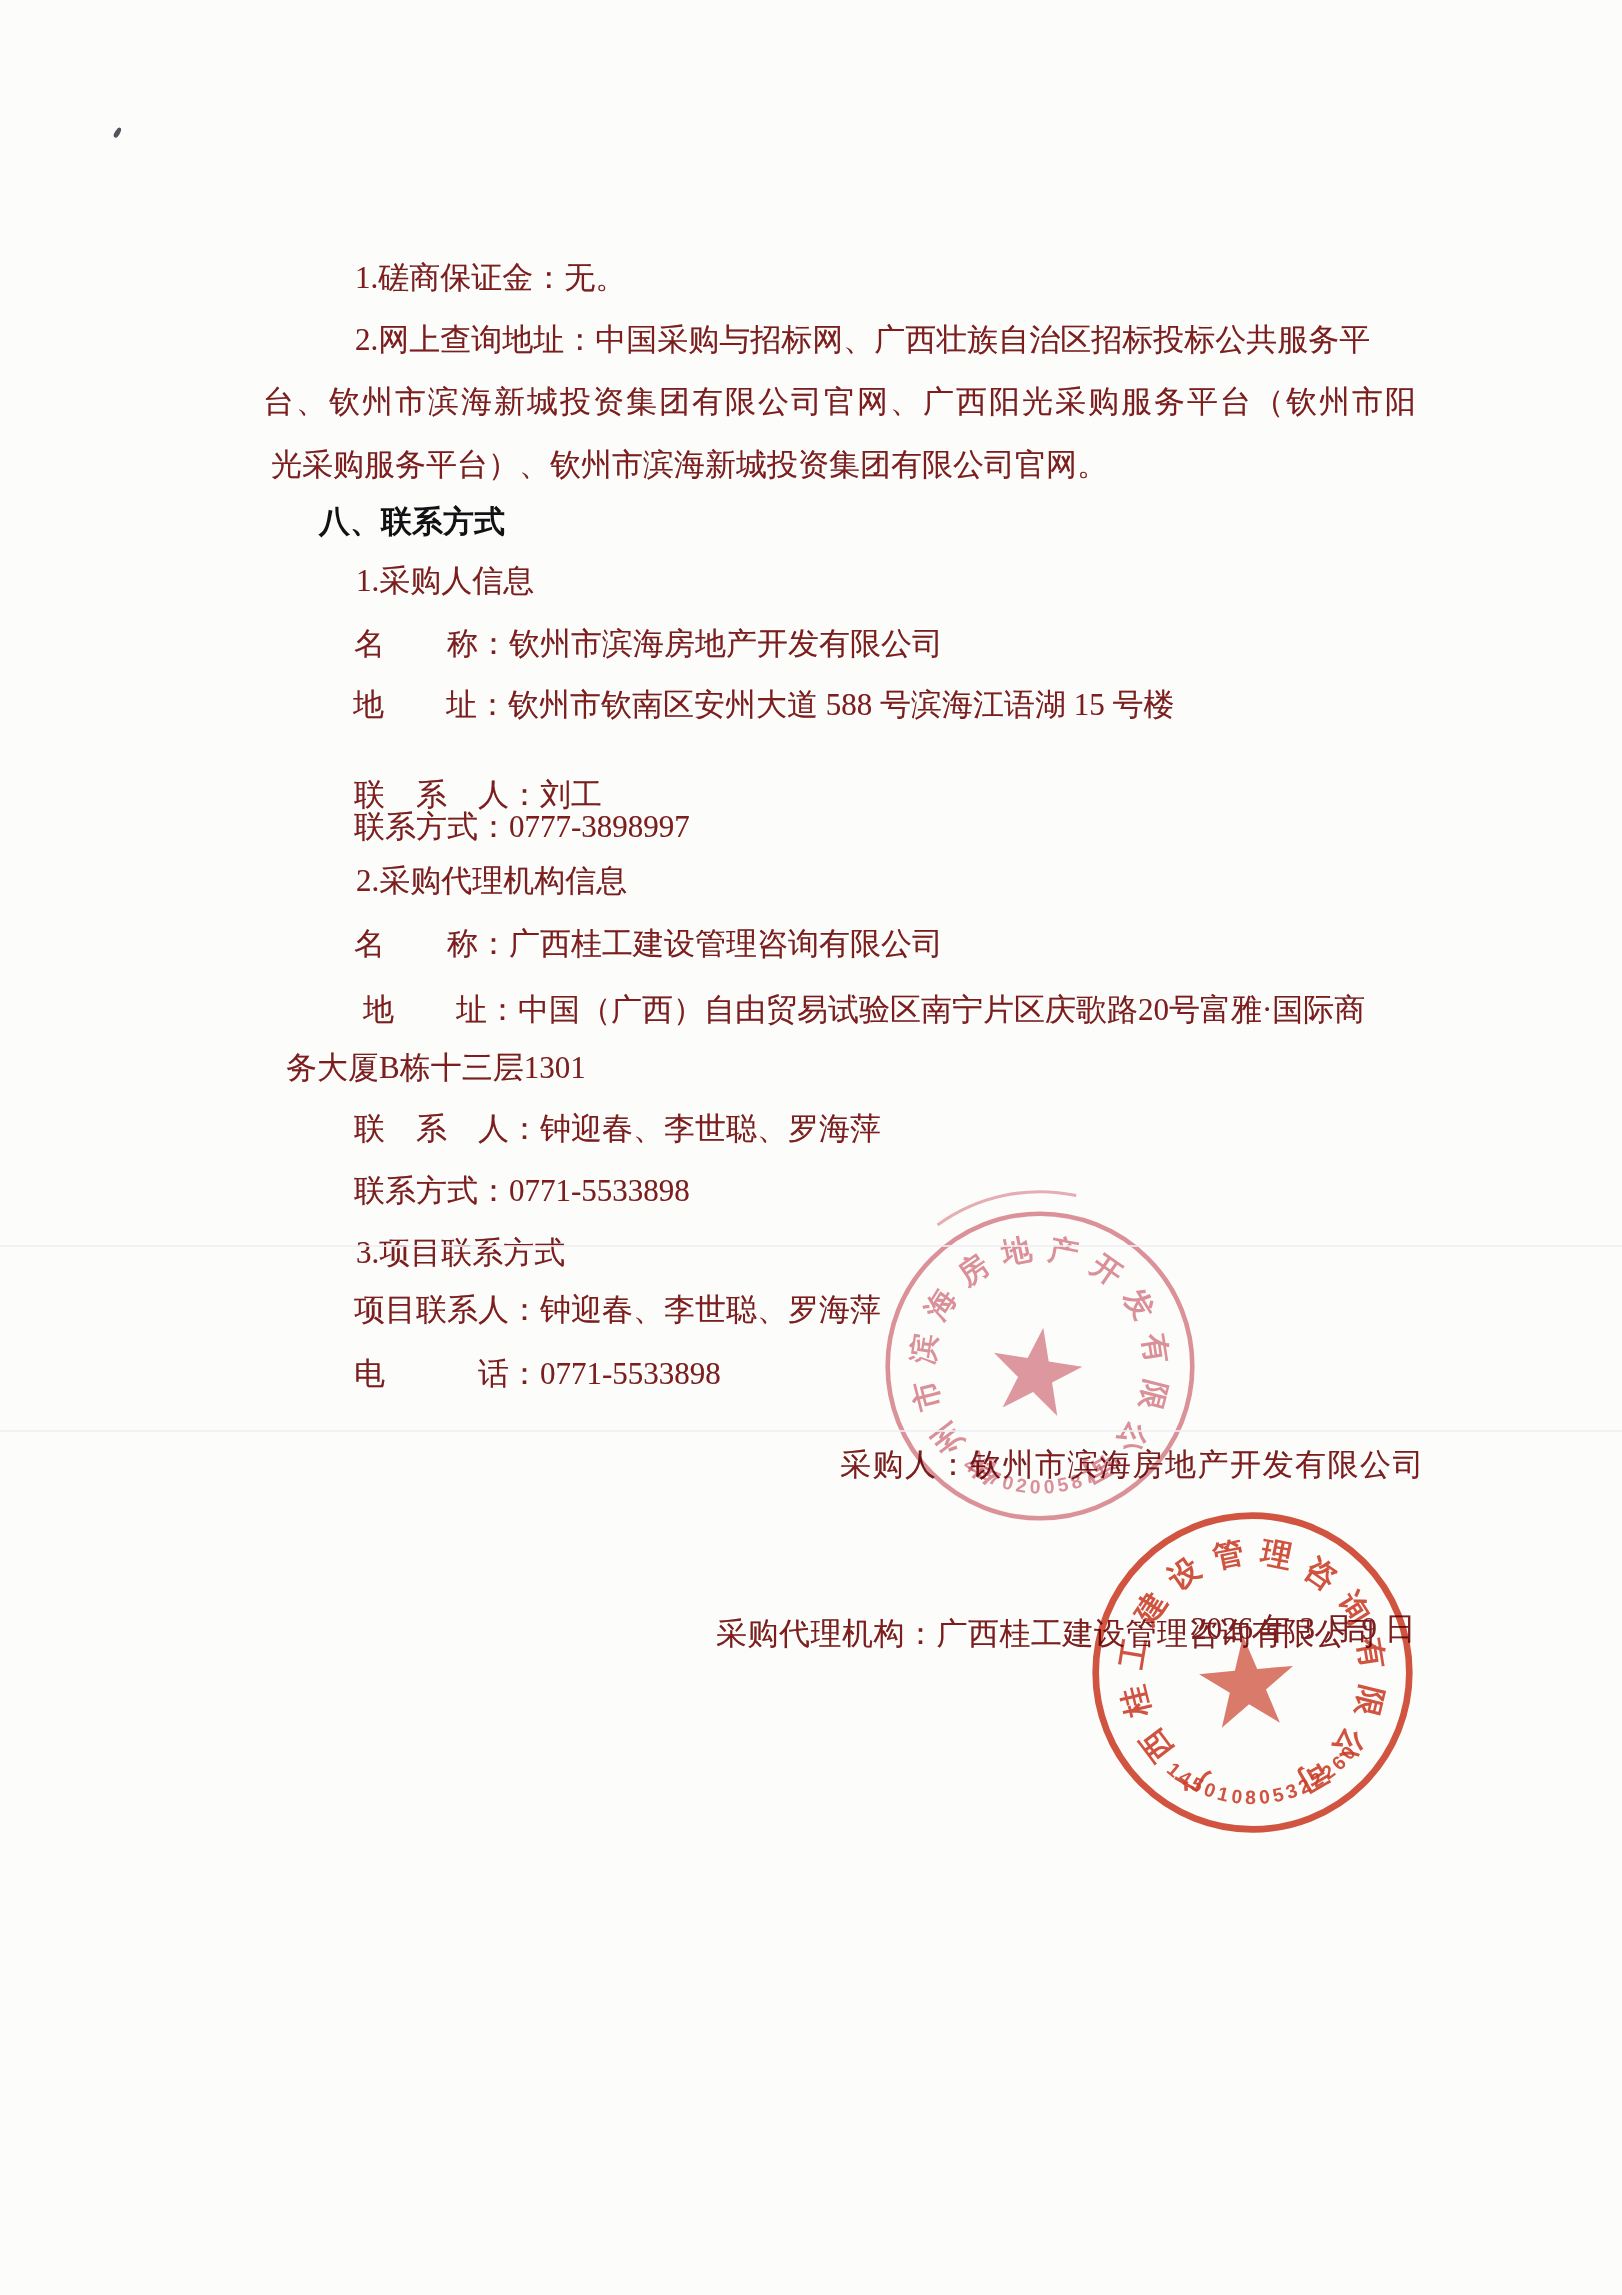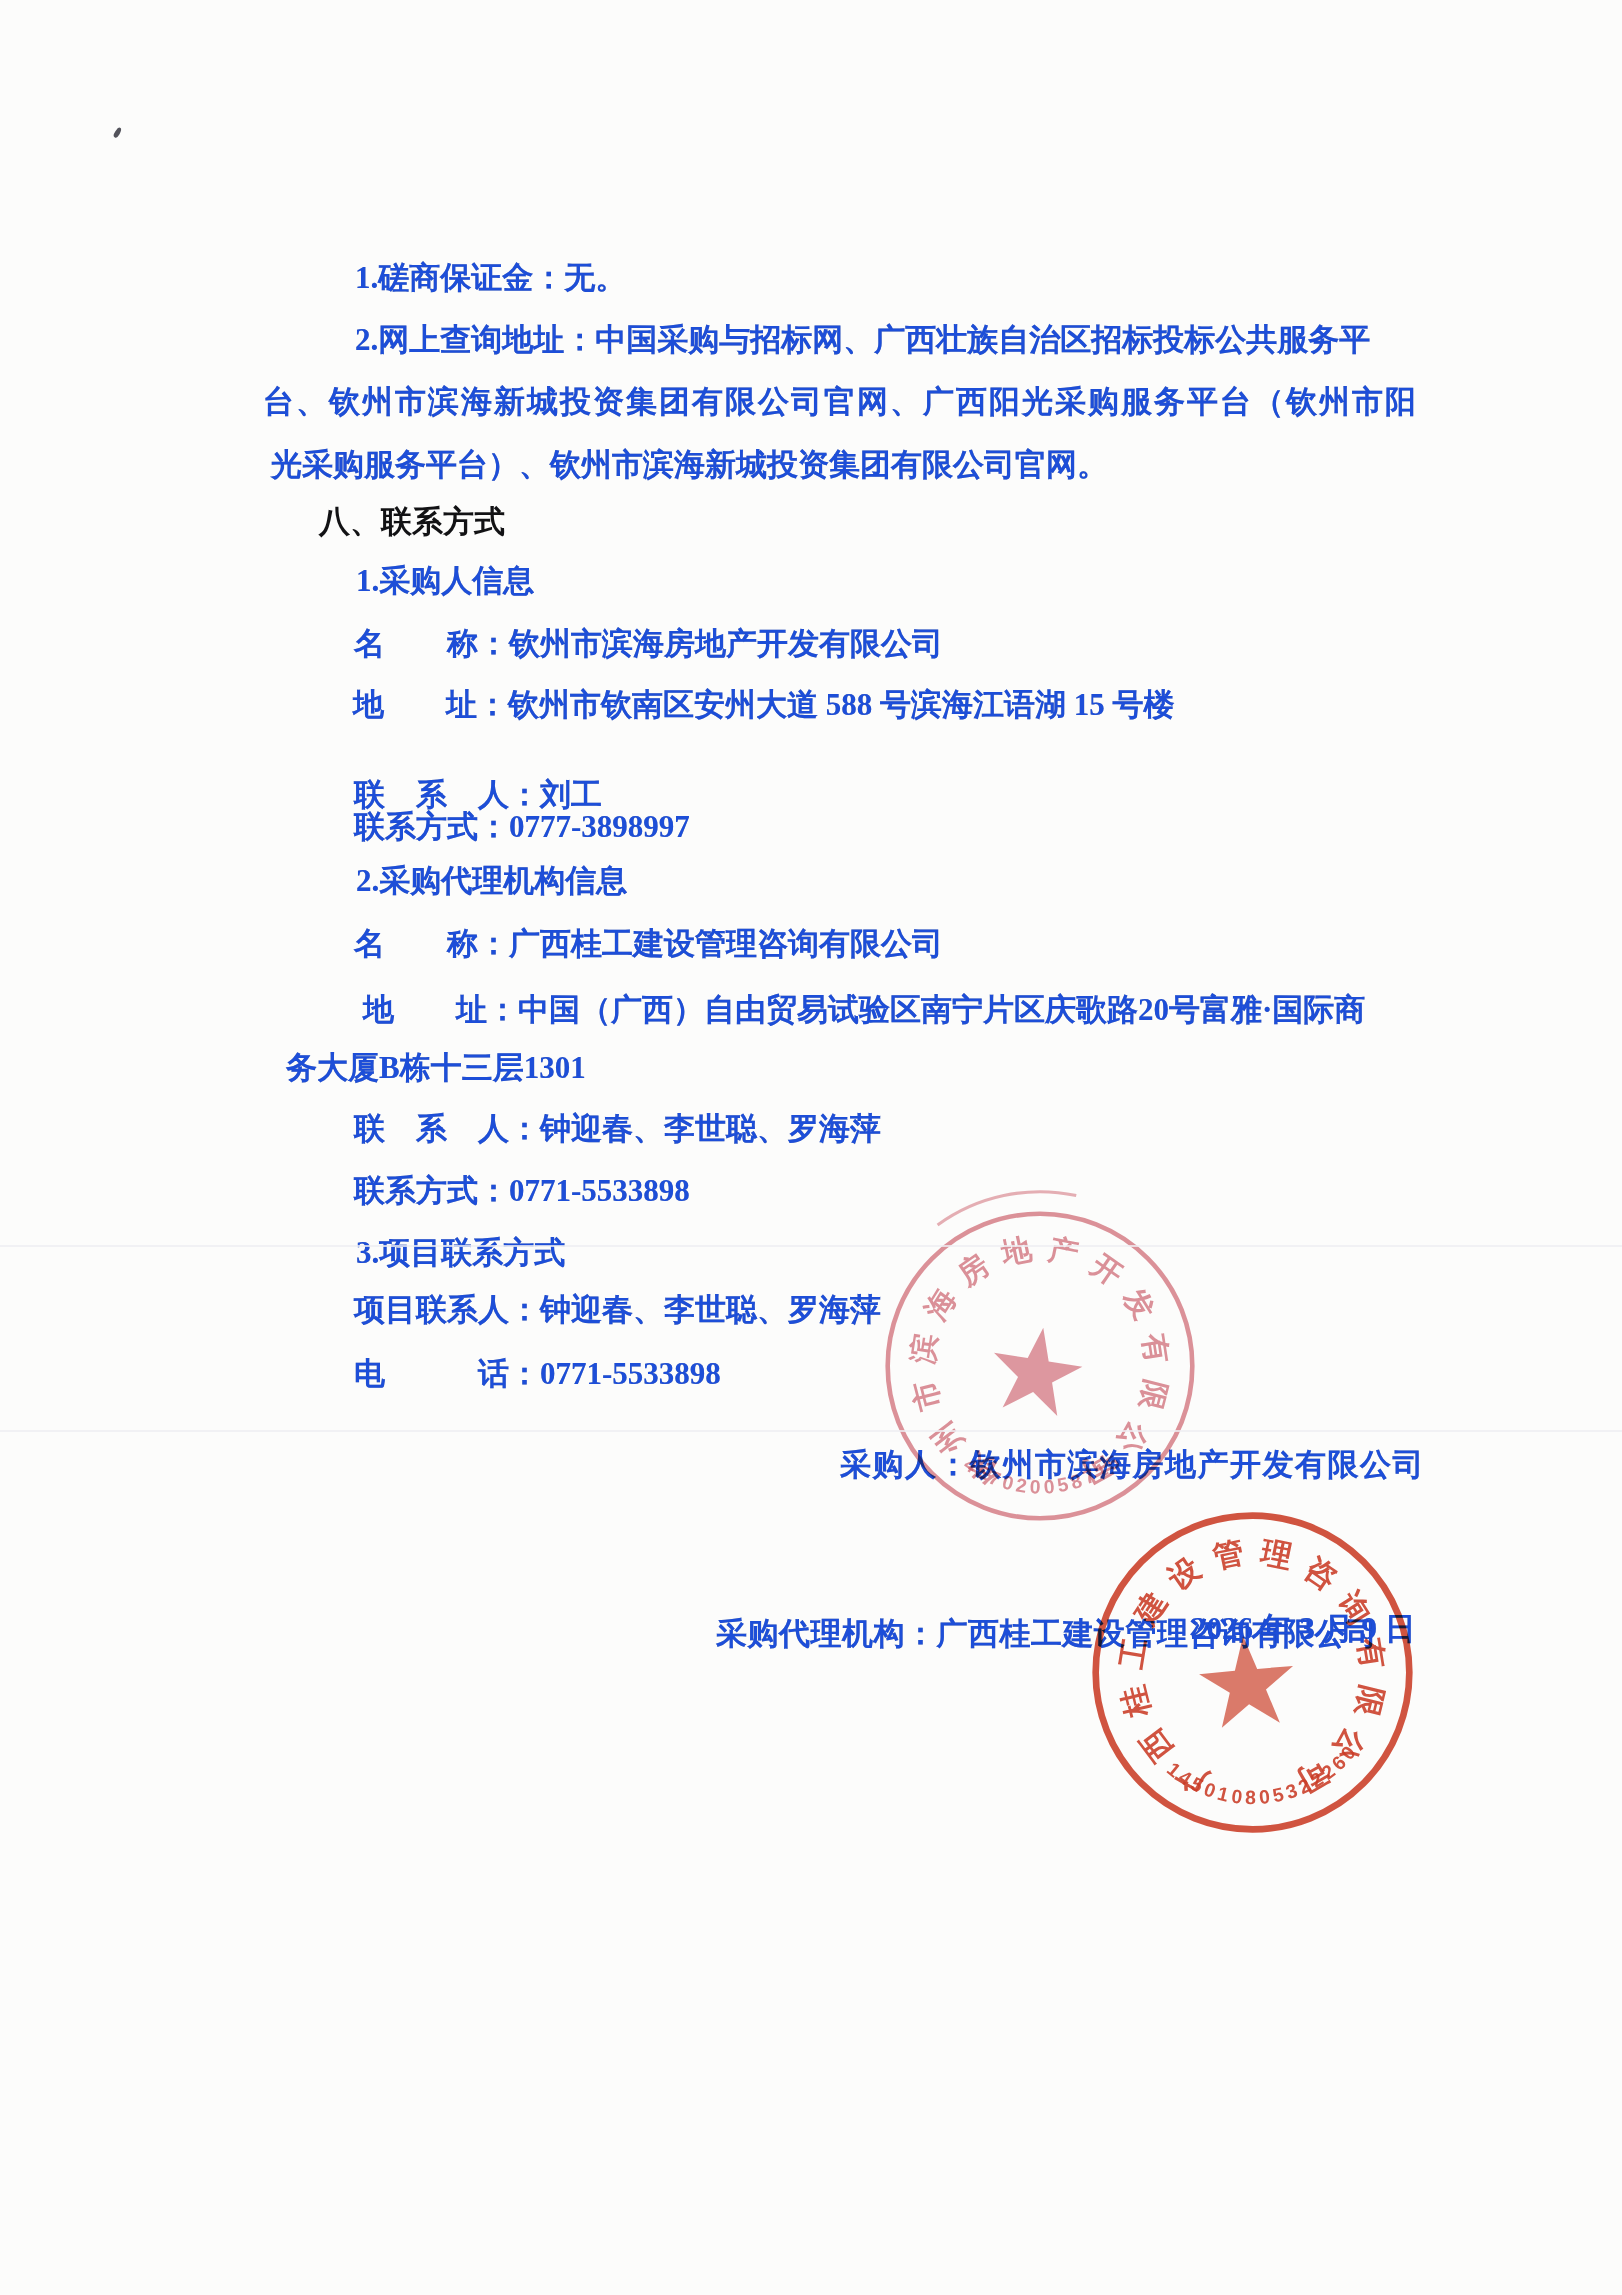--- a/index.html
+++ b/index.html
@@ -9,23 +9,22 @@
     margin:0 auto;
     background:#fcfcfb;
     overflow:hidden;
     font-family:"Liberation Serif","DejaVu Serif",serif;
   }
   .tline{
     position:absolute;
     white-space:pre;
     font-size:31px;
     line-height:37px;
-    color:#1d4ed8;
+    color:#7f1d1d;
     text-shadow:0 0 0.5px rgba(40,40,40,0.35);
-    font-weight:bold;
   }
   .tline.bold{
     font-family:"Liberation Sans","DejaVu Sans",sans-serif;
     font-weight:700;
     color:#121214;
     text-shadow:none;
   }
   .seal{
     position:absolute;
     mix-blend-mode:multiply;

